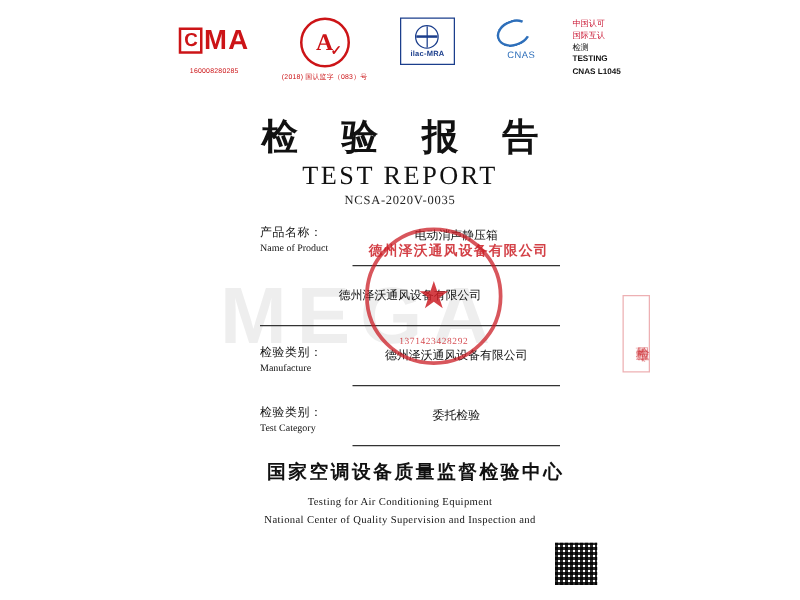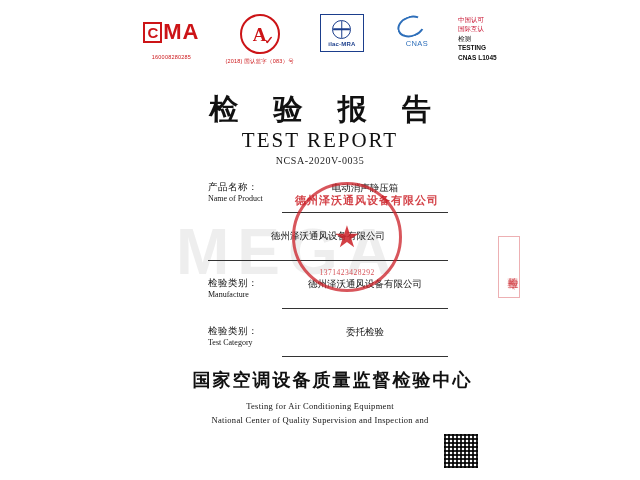--- a/index.html
+++ b/index.html
@@ -262,21 +262,21 @@
 
   
   .footer {
     position: absolute;
     top: 368px;
     width: 640px;
     text-align: center;
   }
   .footer-cn {
     font-family: "Liberation Serif", serif;
-    font-size: 18px;
+    font-size: 15px;
     font-weight: bold;
     letter-spacing: 2px;
     color: #111;
     padding-left: 25px;
   }
   .footer-en {
     font-family: "Liberation Serif", serif;
     font-size: 8.5px;
     letter-spacing: 0.3px;
     color: #111;

